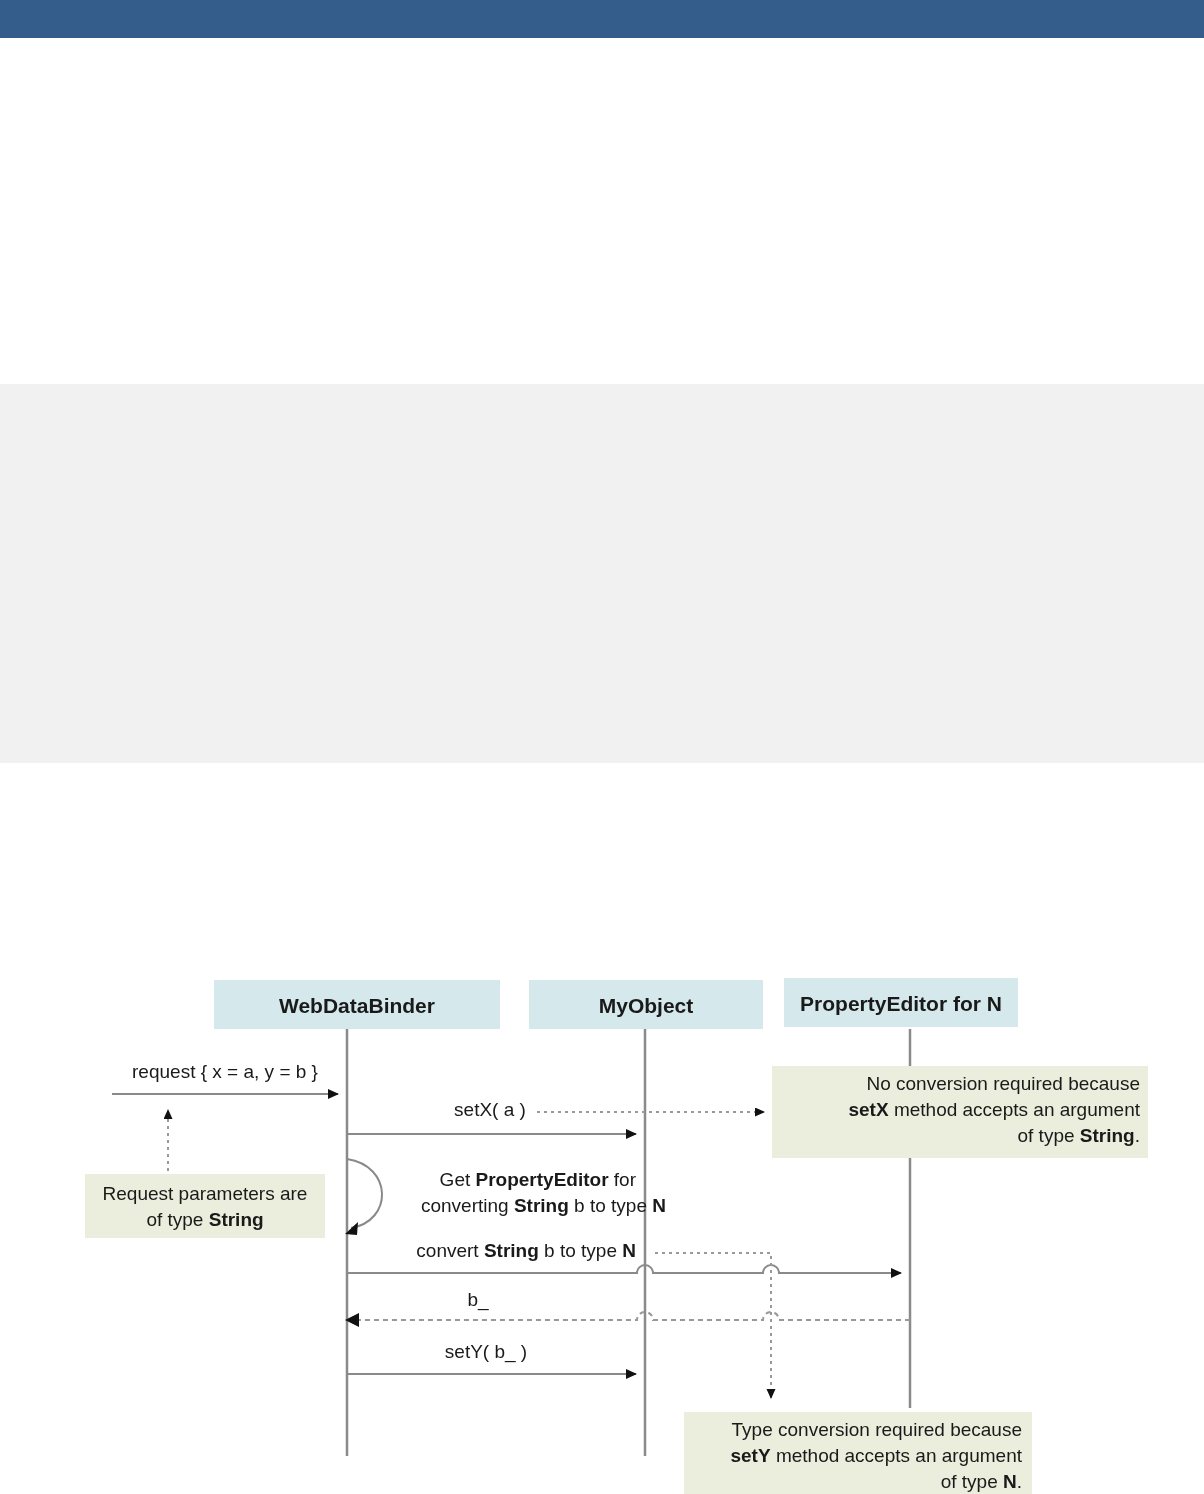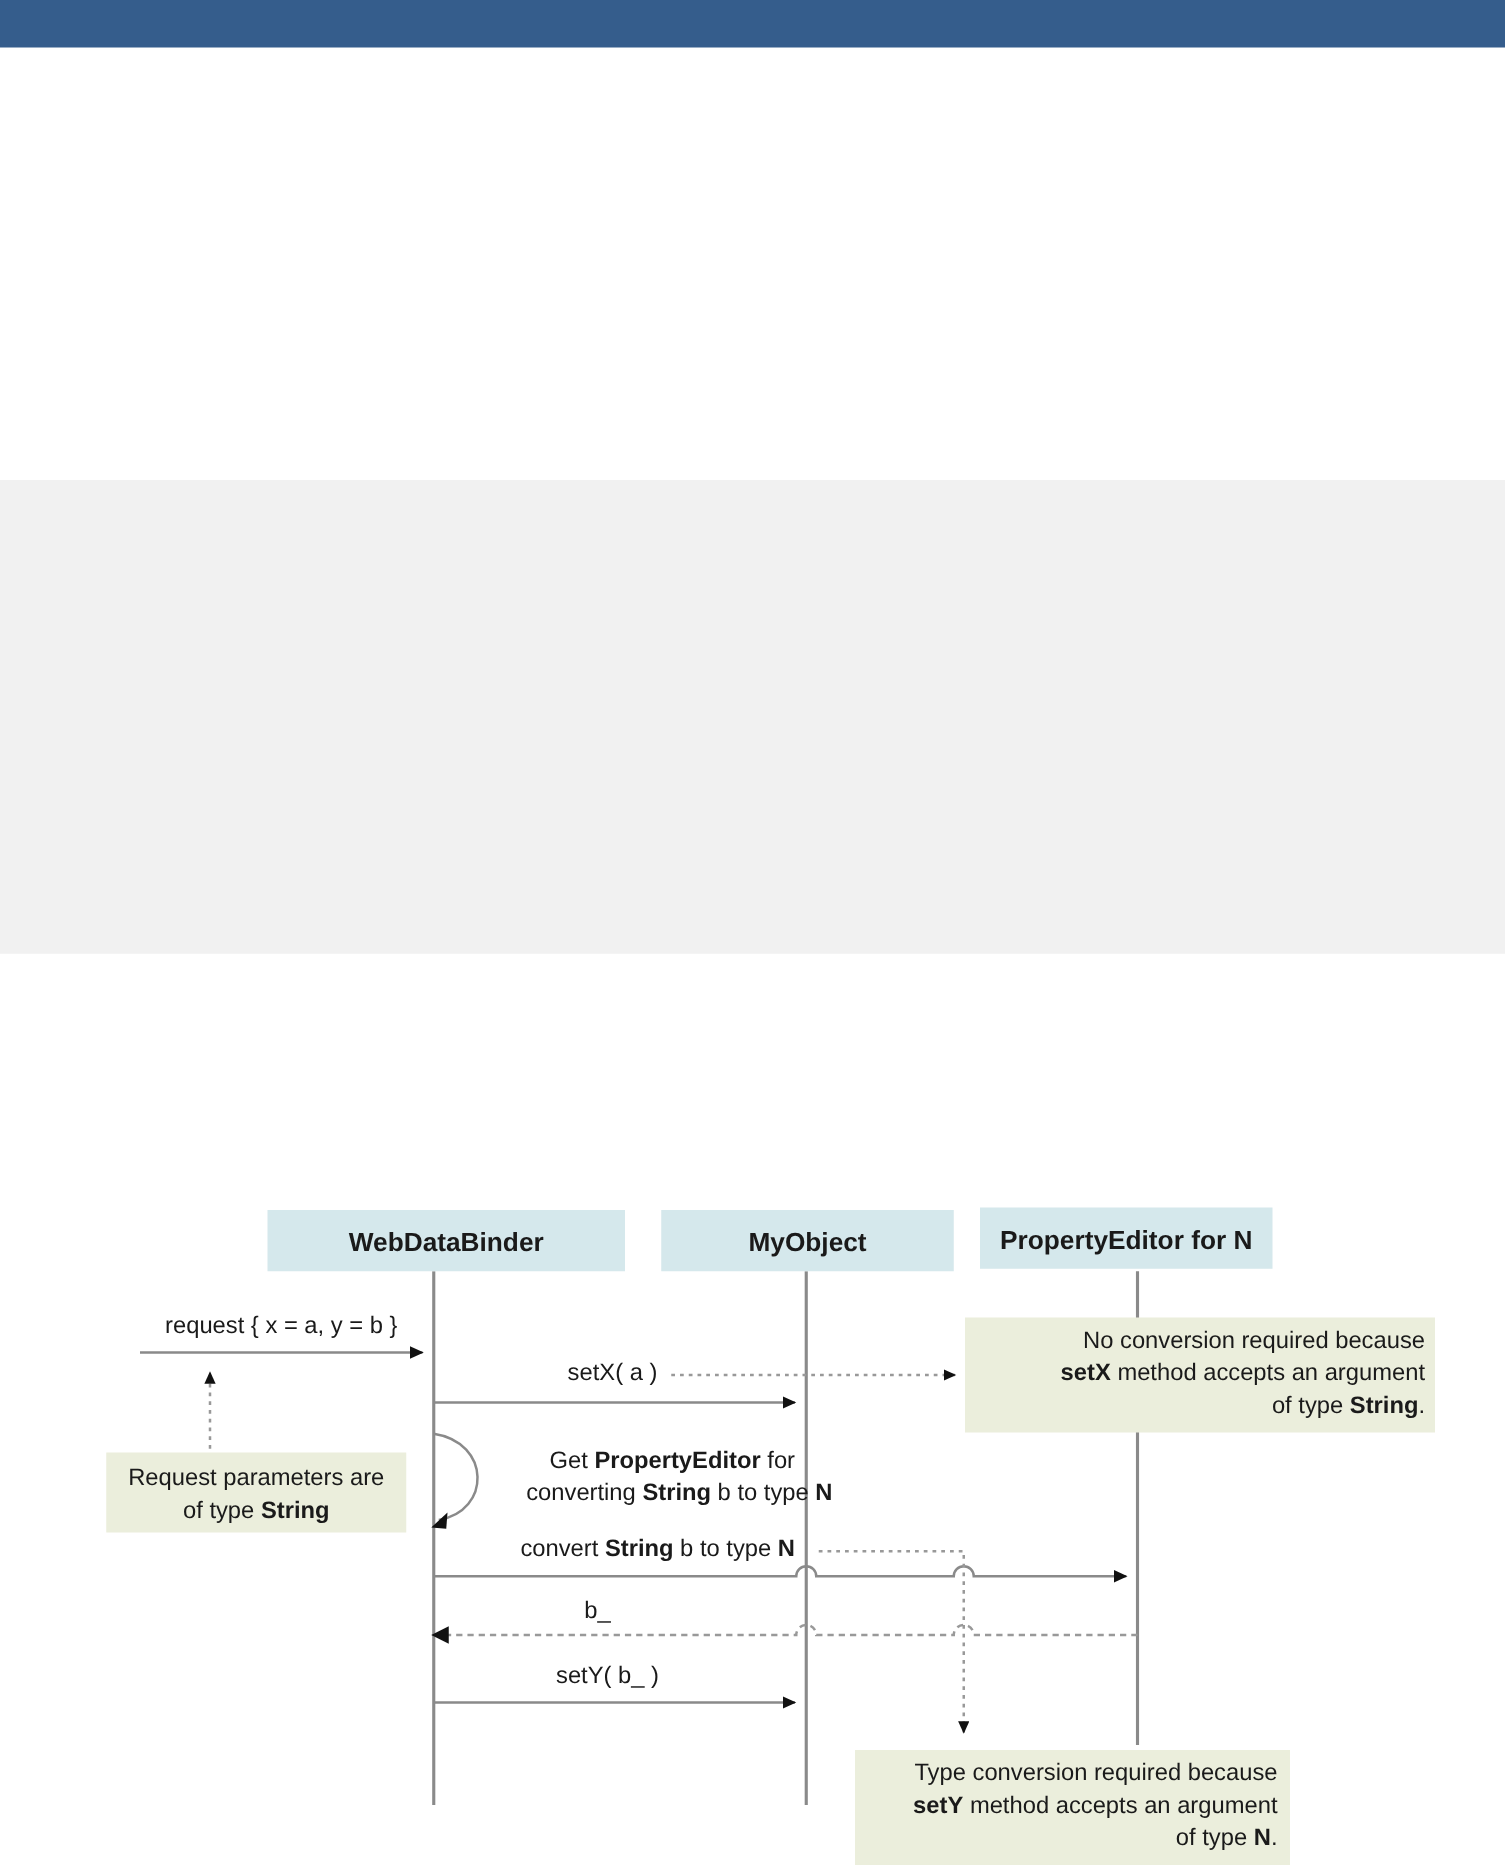--- a/index.html
+++ b/index.html
@@ -26,21 +26,21 @@
     position: absolute;
     left: 0;
     top: 384px;
     width: 1204px;
     height: 379px;
     background: #F1F1F1;
   }
   .diagram {
     position: absolute;
     left: 0;
-    top: 4px;
+    top: 16px;
     width: 1204px;
     height: 1202px;
   }
   .diagram svg {
     display: block;
   }
   .svg-label {
     font-family: "Liberation Sans", sans-serif;
     fill: #1a1a1a;
   }

